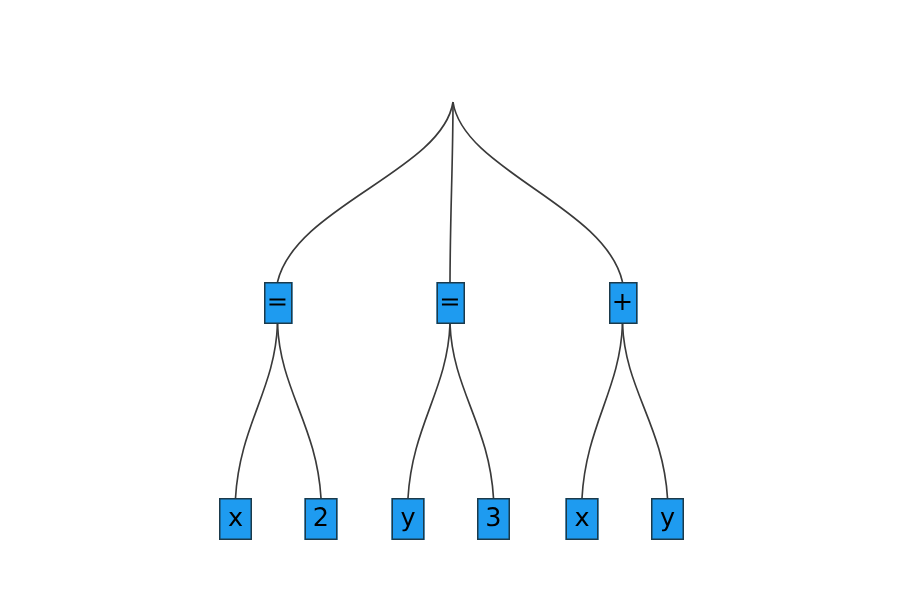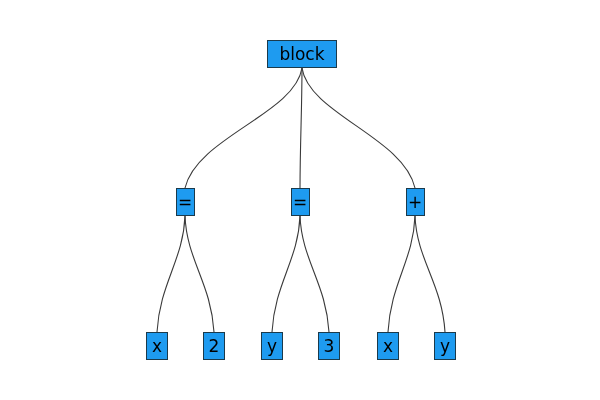--- a/index.html
+++ b/index.html
@@ -54,23 +54,20 @@
       <path d="M 302 68 C 294.98 113.6, 196.7 137.6, 185 188" fill="none" stroke="#3a3a3a" stroke-width="1.1"></path>
       <path d="M 302 68 C 301.88 113.6, 300.2 137.6, 300 188" fill="none" stroke="#3a3a3a" stroke-width="1.1"></path>
       <path d="M 302 68 C 308.78 113.6, 403.7 137.6, 415 188" fill="none" stroke="#3a3a3a" stroke-width="1.1"></path>
       <path d="M 185 216 C 183.32 260.08, 159.8 283.28, 157 332" fill="none" stroke="#3a3a3a" stroke-width="1.1"></path>
       <path d="M 185 216 C 186.74 260.08, 211.1 283.28, 214 332" fill="none" stroke="#3a3a3a" stroke-width="1.1"></path>
       <path d="M 300 216 C 298.32 260.08, 274.8 283.28, 272 332" fill="none" stroke="#3a3a3a" stroke-width="1.1"></path>
       <path d="M 300 216 C 301.74 260.08, 326.1 283.28, 329 332" fill="none" stroke="#3a3a3a" stroke-width="1.1"></path>
       <path d="M 415 216 C 413.38 260.08, 390.7 283.28, 388 332" fill="none" stroke="#3a3a3a" stroke-width="1.1"></path>
       <path d="M 415 216 C 416.8 260.08, 442 283.28, 445 332" fill="none" stroke="#3a3a3a" stroke-width="1.1"></path>
     </svg>
-<div class="node" style="left: 267px; top: 40px; width: 70px; height: 28px; background: rgb(30, 155, 240); border-color: rgb(27, 58, 75); color: rgb(0, 0, 0); font-size: 17px;">
-      <span class="node-label">block</span>
-    </div>
     <div class="node" style="left: 175.5px; top: 188px; width: 19px; height: 28px; background: rgb(30, 155, 240); border-color: rgb(27, 58, 75); color: rgb(0, 0, 0); font-size: 17px;">
       <span class="node-label">=</span>
     </div>
     <div class="node" style="left: 290.5px; top: 188px; width: 19px; height: 28px; background: rgb(30, 155, 240); border-color: rgb(27, 58, 75); color: rgb(0, 0, 0); font-size: 17px;">
       <span class="node-label">=</span>
     </div>
     <div class="node" style="left: 405.5px; top: 188px; width: 19px; height: 28px; background: rgb(30, 155, 240); border-color: rgb(27, 58, 75); color: rgb(0, 0, 0); font-size: 17px;">
       <span class="node-label">+</span>
     </div>
     <div class="node" style="left: 146px; top: 332px; width: 22px; height: 28px; background: rgb(30, 155, 240); border-color: rgb(27, 58, 75); color: rgb(0, 0, 0); font-size: 17px;">

